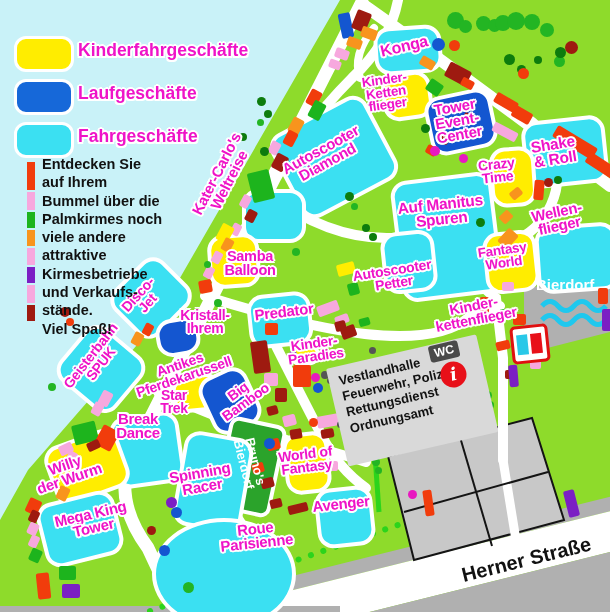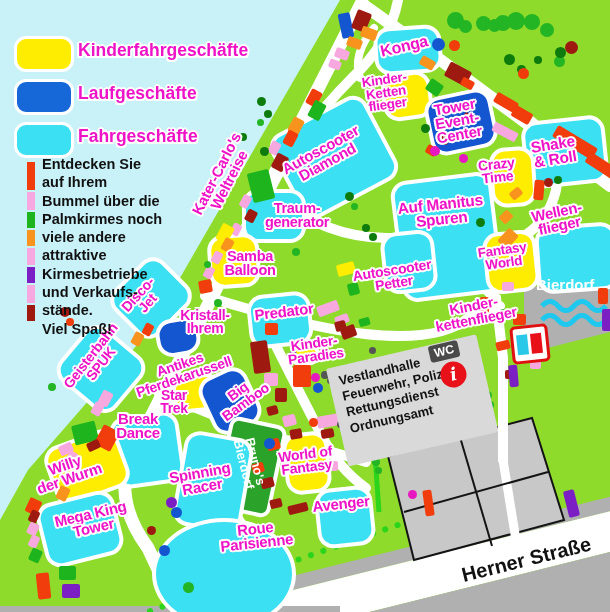--- a/index.html
+++ b/index.html
@@ -327,22 +327,20 @@
     <div class="ridelabel" style="left: 558px; top: 219px; font-size: 15px; transform: translate(-50%, -50%) rotate(-12deg);">Wellen-
 flieger</div>
     <div class="ridelabel" style="left: 441px; top: 212px; font-size: 15.5px; transform: translate(-50%, -50%) rotate(-6deg);">Auf Manitus
 Spuren</div>
     <div class="ridelabel" style="left: 503px; top: 257px; font-size: 13.5px; transform: translate(-50%, -50%) rotate(-8deg);">Fantasy
 World</div>
     <div class="ridelabel" style="left: 324px; top: 156px; font-size: 15px; transform: translate(-50%, -50%) rotate(-29deg);">Autoscooter
 Diamond</div>
     <div class="ridelabel" style="left: 223px; top: 177px; font-size: 15px; transform: translate(-50%, -50%) rotate(-63deg);">Kater-Carlo's
 Weltreise</div>
-    <div class="ridelabel" style="left: 297px; top: 216px; font-size: 14.5px; transform: translate(-50%, -50%) rotate(0deg);">Traum-
-generator</div>
     <div class="ridelabel" style="left: 250px; top: 264px; font-size: 14.5px; transform: translate(-50%, -50%) rotate(0deg);">Samba
 Balloon</div>
     <div class="ridelabel" style="left: 393px; top: 277px; font-size: 14px; transform: translate(-50%, -50%) rotate(-9deg);">Autoscooter
 Petter</div>
     <div class="ridelabel" style="left: 143px; top: 299px; font-size: 14px; transform: translate(-50%, -50%) rotate(-48deg);">Disco-
 Jet</div>
     <div class="ridelabel" style="left: 205px; top: 322px; font-size: 14px; transform: translate(-50%, -50%) rotate(0deg);">Kristall-
 Ihrem</div>
     <div class="ridelabel" style="left: 284px; top: 312px; font-size: 15px; transform: translate(-50%, -50%) rotate(-7deg);">Predator</div>
     <div class="ridelabel" style="left: 475px; top: 313px; font-size: 14.5px; transform: translate(-50%, -50%) rotate(-11deg);">Kinder-

